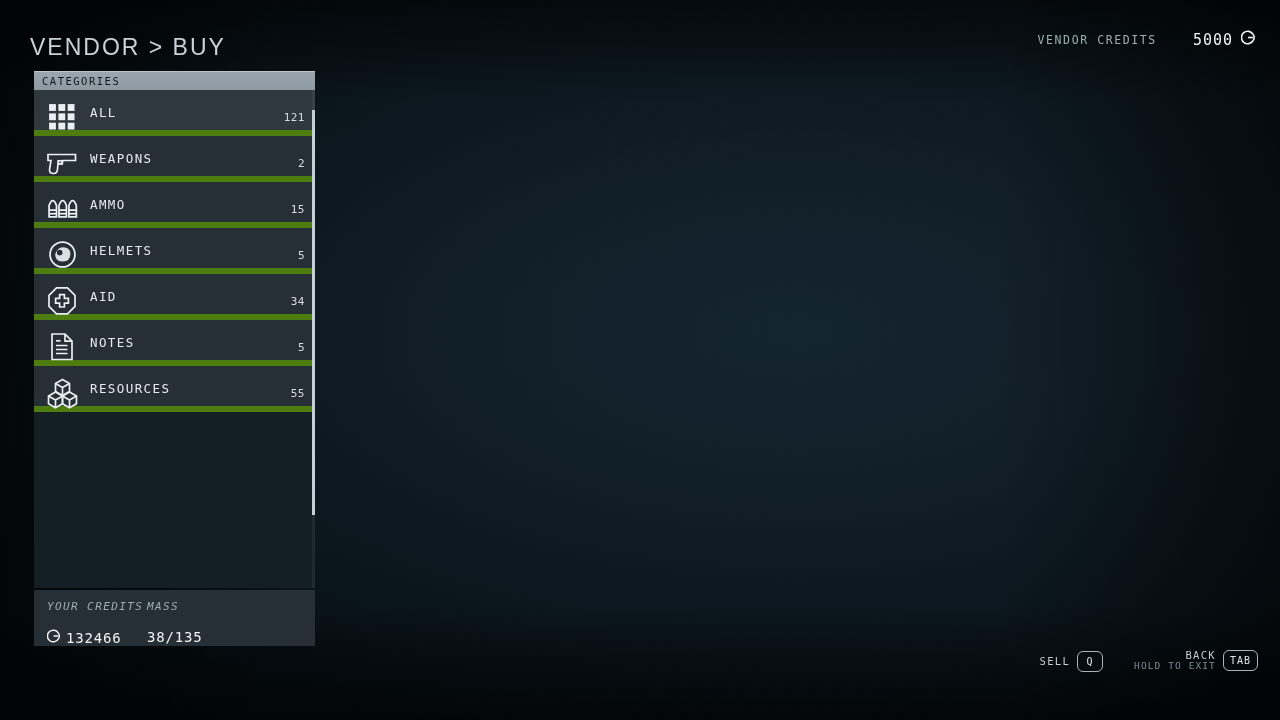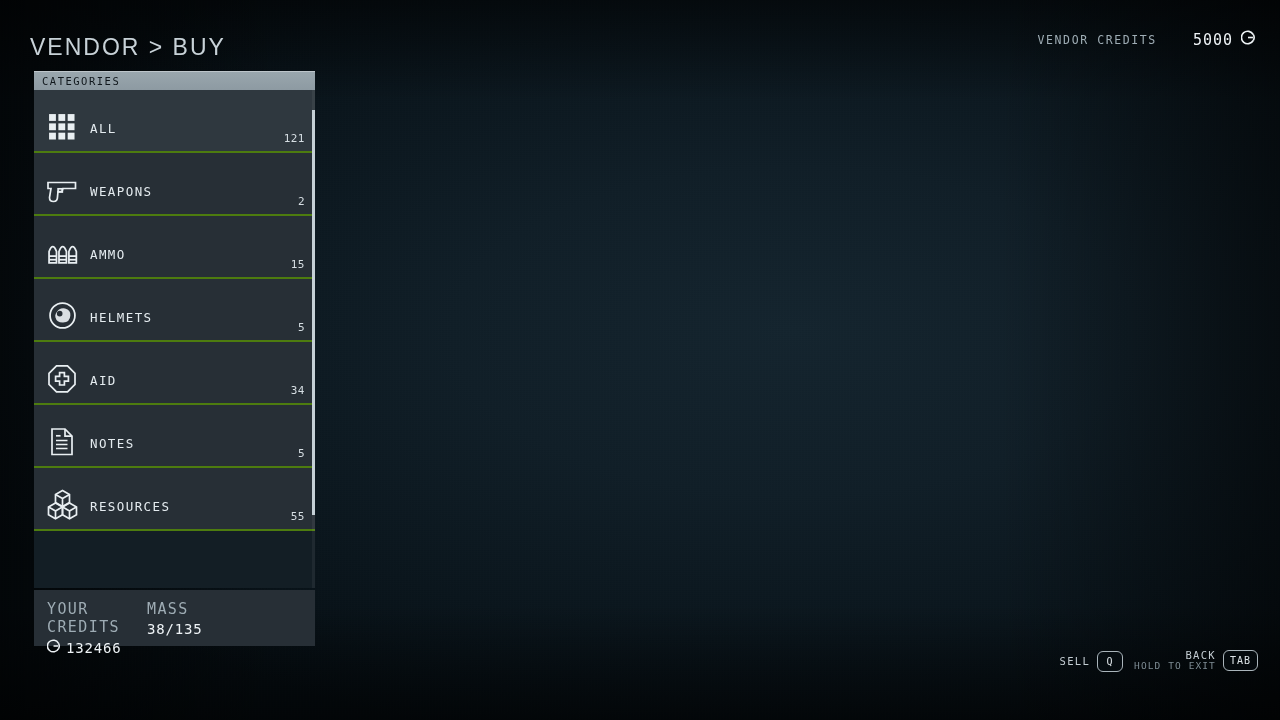--- a/index.html
+++ b/index.html
@@ -75,24 +75,24 @@
   }
 
   #category-list {
     position:relative;
     height:498px;
     overflow:hidden;
     background:#131e25;
   }
   .cat-row {
     position:relative;
-    height:63px;
+    height:46px;
     background:#272f36;
-    border-bottom:2px solid #4d7c0f;
-    display:flex; align-items:center;
+    border-bottom:6px solid #4d7c0f;
+    display:flex; align-items:flex-start;
     padding:9px 0 0 0;
   }
   .cat-row.selected { background:#2f383f; }
   .cat-row .cat-icon {
     width:56px; min-width:56px;
     display:flex; align-items:center; justify-content:center;
     padding-top:3px;
   }
   .cat-row .cat-label {
     font-size:12.5px; letter-spacing:1.4px;
@@ -116,32 +116,33 @@
   #player-stats {
     position:absolute; left:34px; top:590px;
     width:281px; height:56px;
     background:#272f36;
     padding:10px 0 0 13px;
     display:flex;
   }
   #player-stats .stat { }
   #player-stats .stat.credits { width:100px; }
   #player-stats .stat-label {
-    font-size:15px; letter-spacing:1.4px; color:#9eacb4;
-    margin-bottom:3px;
+    font-size:11px; letter-spacing:1.4px; color:#9eacb4;
+    margin-bottom:16px;
+    font-style:italic;
   }
   #player-stats .stat-value {
     font-size:14px; letter-spacing:.8px; color:#eef3f6;
     display:flex; align-items:center; gap:5px;
   }
 
   
   #control-hints {
     position:absolute; right:22px; bottom:48px;
-    display:flex; align-items:flex-end; gap:11px;
+    display:flex; align-items:flex-end; gap:31px;
   }
   .hint { display:flex; align-items:center; gap:7px; }
   .hint-texts { text-align:right; line-height:1.15; }
   .hint-label {
     font-size:10.5px; letter-spacing:1.3px; color:#c3ccd2;
   }
   .hint-sub {
     font-size:9.5px; letter-spacing:1.1px; color:#7e8c94;
   }
   .key-cap {

